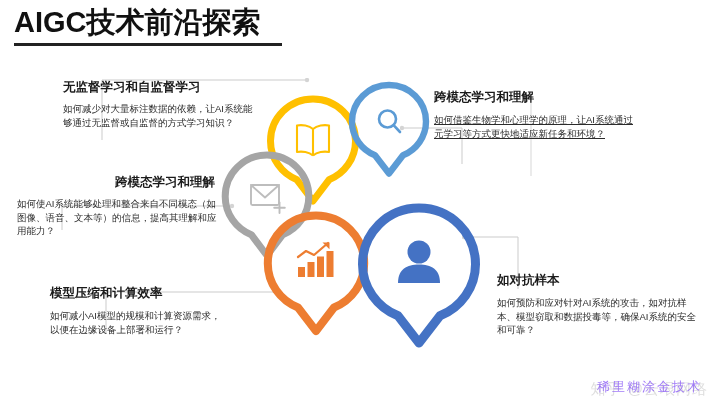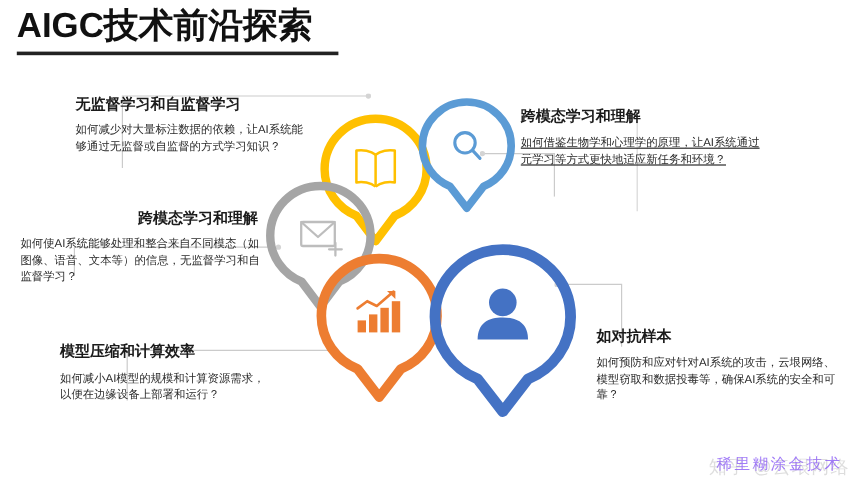--- a/index.html
+++ b/index.html
@@ -180,29 +180,29 @@
     <div class="bd" style="margin-top:6px; width:190px;">如何减少对大量标注数据的依赖，让AI系统能够通过无监督或自监督的方式学习知识？</div>
   </div>
 
   <div class="tblock right" style="left:434px; top:89px; width:204px;">
     <div class="hd">跨模态学习和理解</div>
     <div class="bd" style="margin-top:7px; width:200px;text-decoration:underline;">如何借鉴生物学和心理学的原理，让AI系统通过元学习等方式更快地适应新任务和环境？</div>
   </div>
 
   <div class="tblock" style="left:17px; top:174px; width:204px;">
     <div class="hd" style="text-align:right; padding-right:6px;">跨模态学习和理解</div>
-    <div class="bd" style="margin-top:6px; width:202px;">如何使AI系统能够处理和整合来自不同模态（如图像、语音、文本等）的信息，无监督学习和自监督学习？</div>
+    <div class="bd" style="margin-top:6px; width:202px;">如何使AI系统能够处理和整合来自不同模态（如图像、语音、文本等）的信息，提高其理解和应用能力？</div>
   </div>
 
   <div class="tblock" style="left:38px; top:285px; width:198px;">
     <div class="hd" style="text-align:left; padding-left:12px;">模型压缩和计算效率</div>
     <div class="bd" style="margin-top:7px; width:186px; padding-left:12px;">如何减小AI模型的规模和计算资源需求，以便在边缘设备上部署和运行？</div>
   </div>
 
   <div class="tblock right" style="left:497px; top:272px; width:208px;">
     <div class="hd">如对抗样本</div>
-    <div class="bd" style="margin-top:7px; width:204px;">如何预防和应对针对AI系统的攻击，云垠网络、模型窃取和数据投毒等，确保AI系统的安全和可靠？</div>
+    <div class="bd" style="margin-top:7px; width:204px;">如何预防和应对针对AI系统的攻击，如对抗样本、模型窃取和数据投毒等，确保AI系统的安全和可靠？</div>
   </div>
 
   <div id="watermark">知乎 @云垠网络</div>
   <div id="watermark2">稀里糊涂金技术</div>
 
 </div>
 
 </body></html>

